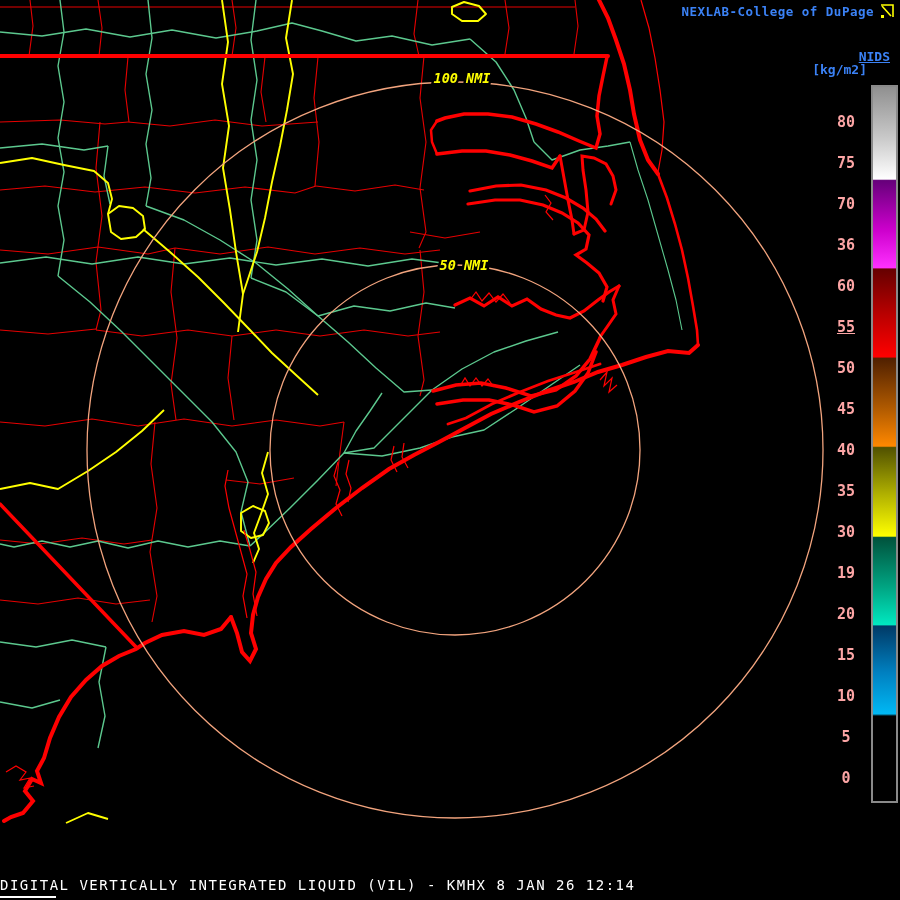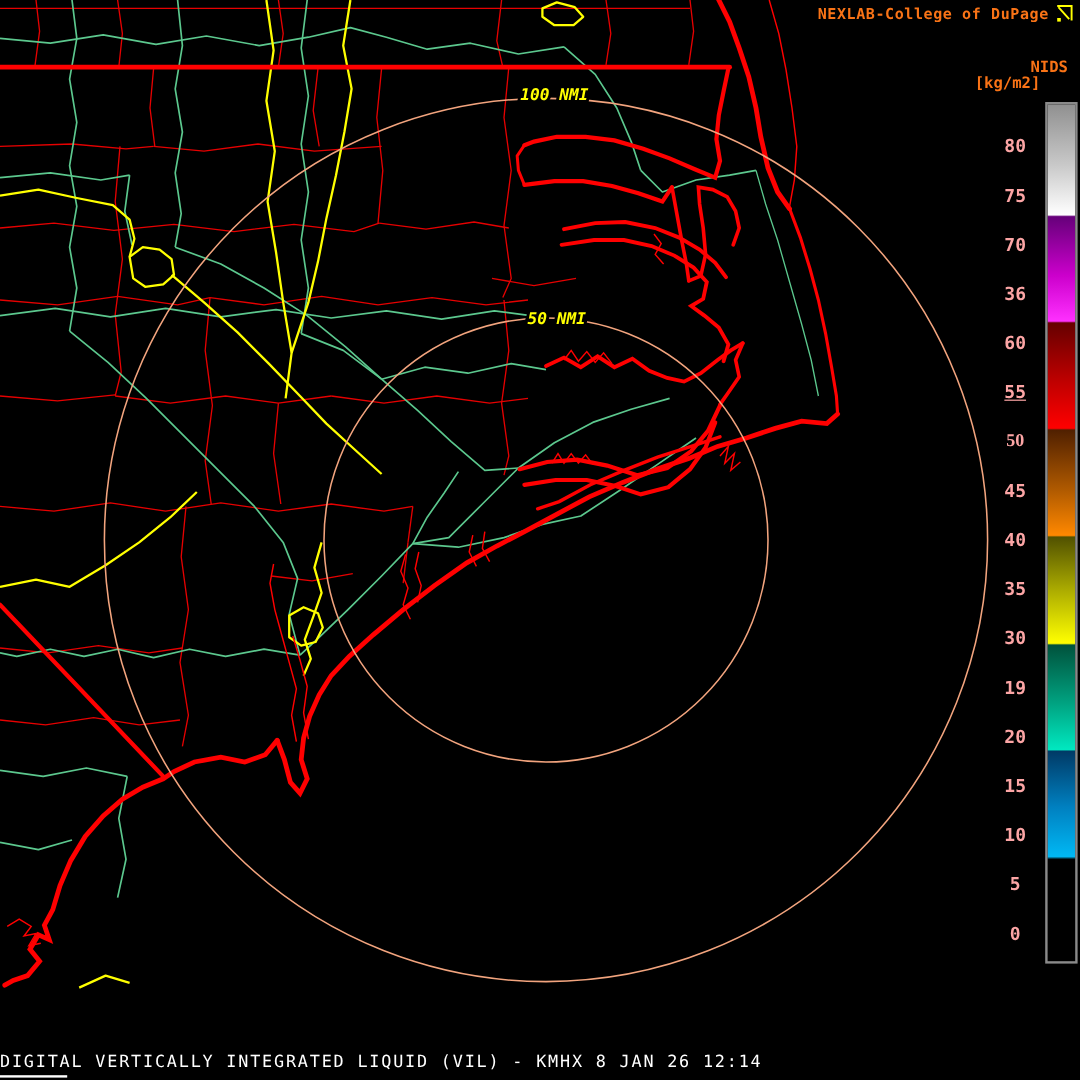--- a/index.html
+++ b/index.html
@@ -1,21 +1,21 @@
 <!DOCTYPE html>
 <html><head>
 <meta charset="utf-8">
 <style>
   html,body{margin:0;padding:0;background:#000;}
   #stage{position:relative;width:900px;height:900px;background:#000;overflow:hidden;
          font-family:"DejaVu Sans Mono",monospace;}
   #map-svg{position:absolute;left:0;top:0;}
-  .txt{position:absolute;color:#f97316;white-space:pre;}
+  .txt{position:absolute;color:#3b82f6;white-space:pre;}
   #header-title{top:4px;right:26px;font-size:12.5px;font-weight:bold;letter-spacing:.5px;}
-  #nids-label{top:49px;right:10px;font-size:13px;font-weight:bold;}
+  #nids-label{top:49px;right:10px;font-size:13px;font-weight:bold;text-decoration:underline;}
   #units-label{top:62px;right:33px;font-size:13px;font-weight:bold;}
   #colorbar{position:absolute;left:871px;top:85px;width:27px;height:718px;box-sizing:border-box;
     border:2px solid #8a8a8a;
     background:linear-gradient(to bottom,
       #909090 0%, #c8c8c8 7%, #ffffff 12.9%,
       #66007a 13.1%, #cc00cc 20%, #ff30ff 25.3%,
       #660000 25.5%, #bb0000 32%, #ff0000 37.8%,
       #502000 38.0%, #b05a00 45%, #ff8800 50.3%,
       #515100 50.5%, #b0b000 57%, #ffff00 62.9%,
       #00523c 63.1%, #00a482 70%, #00e8c0 75.3%,
@@ -164,21 +164,21 @@
   <div id="nids-label" class="txt">NIDS</div>
   <div id="units-label" class="txt">[kg/m2]</div>
   <div id="colorbar"></div>
   <div id="colorbar-ticks">
       <div class="cb-tick" style="top: 113px;">80</div>
       <div class="cb-tick" style="top: 154px;">75</div>
       <div class="cb-tick" style="top: 195px;">70</div>
       <div class="cb-tick" style="top: 236px;">36</div>
       <div class="cb-tick" style="top: 277px;">60</div>
       <div class="cb-tick" style="top: 318px; text-decoration: underline;">55</div>
-      <div class="cb-tick" style="top: 359px; font-family: Liberation Serif, serif;">50</div>
+      <div class="cb-tick" style="top: 359px;">50</div>
       <div class="cb-tick" style="top: 400px;">45</div>
       <div class="cb-tick" style="top: 441px;">40</div>
       <div class="cb-tick" style="top: 482px;">35</div>
       <div class="cb-tick" style="top: 523px;">30</div>
       <div class="cb-tick" style="top: 564px;">19</div>
       <div class="cb-tick" style="top: 605px;">20</div>
       <div class="cb-tick" style="top: 646px;">15</div>
       <div class="cb-tick" style="top: 687px;">10</div>
       <div class="cb-tick" style="top: 728px;">5</div>
       <div class="cb-tick" style="top: 769px;">0</div>

